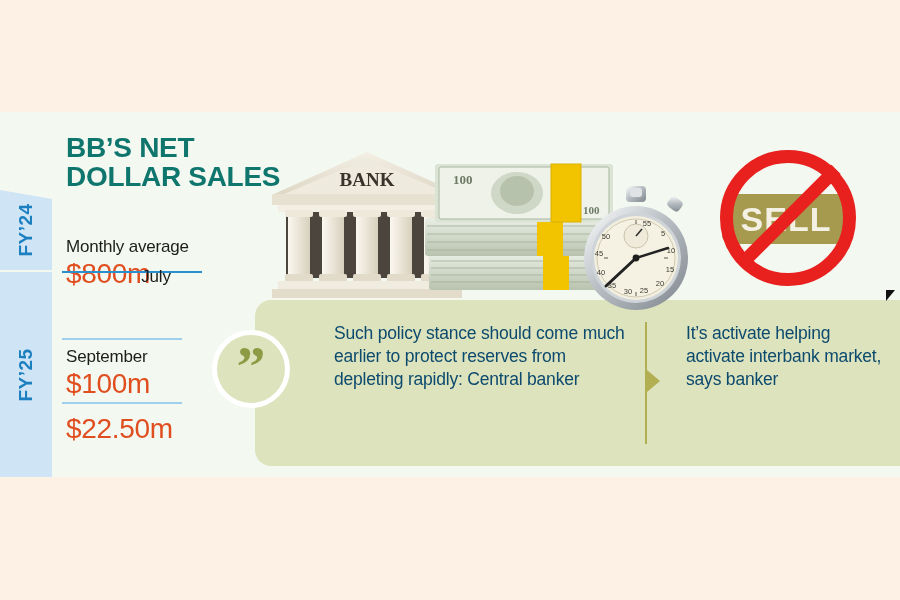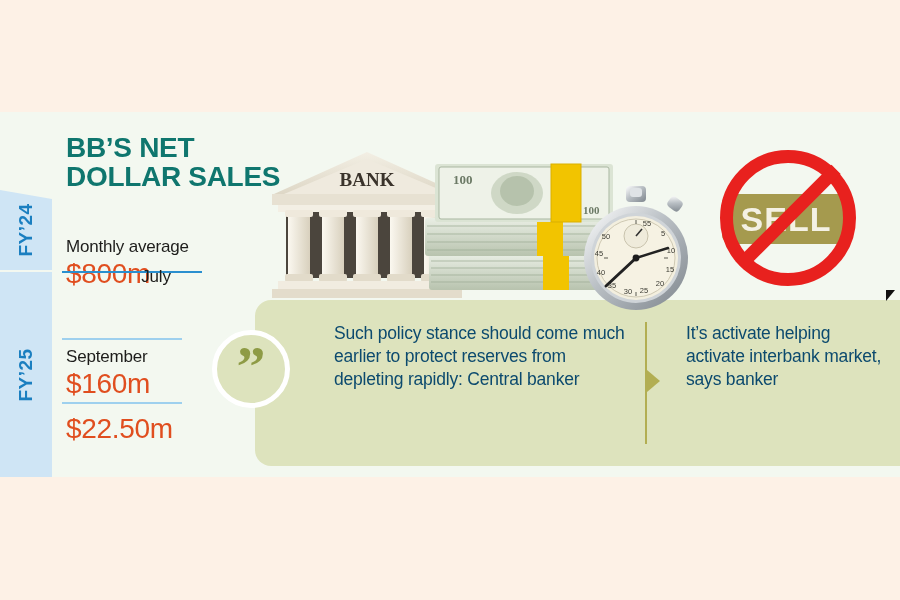--- a/index.html
+++ b/index.html
@@ -165,21 +165,21 @@
   </div>
   <div class="rule" id="rule-main"></div>
 
   <div class="stat" id="stat1">
     <div class="lbl">July</div>
   </div>
   <div class="rule" id="rule-a"></div>
 
   <div class="stat" id="stat2">
     <div class="lbl">September</div>
-    <div class="val">$160m</div>
+    <div class="val">$100m</div>
   </div>
   <div class="rule" id="rule-b"></div>
 
   <div class="stat" id="stat3">
     <div class="val">$22.50m</div>
   </div>
 
   <div class="quote-panel"></div>
 
   <div class="quote-badge">

